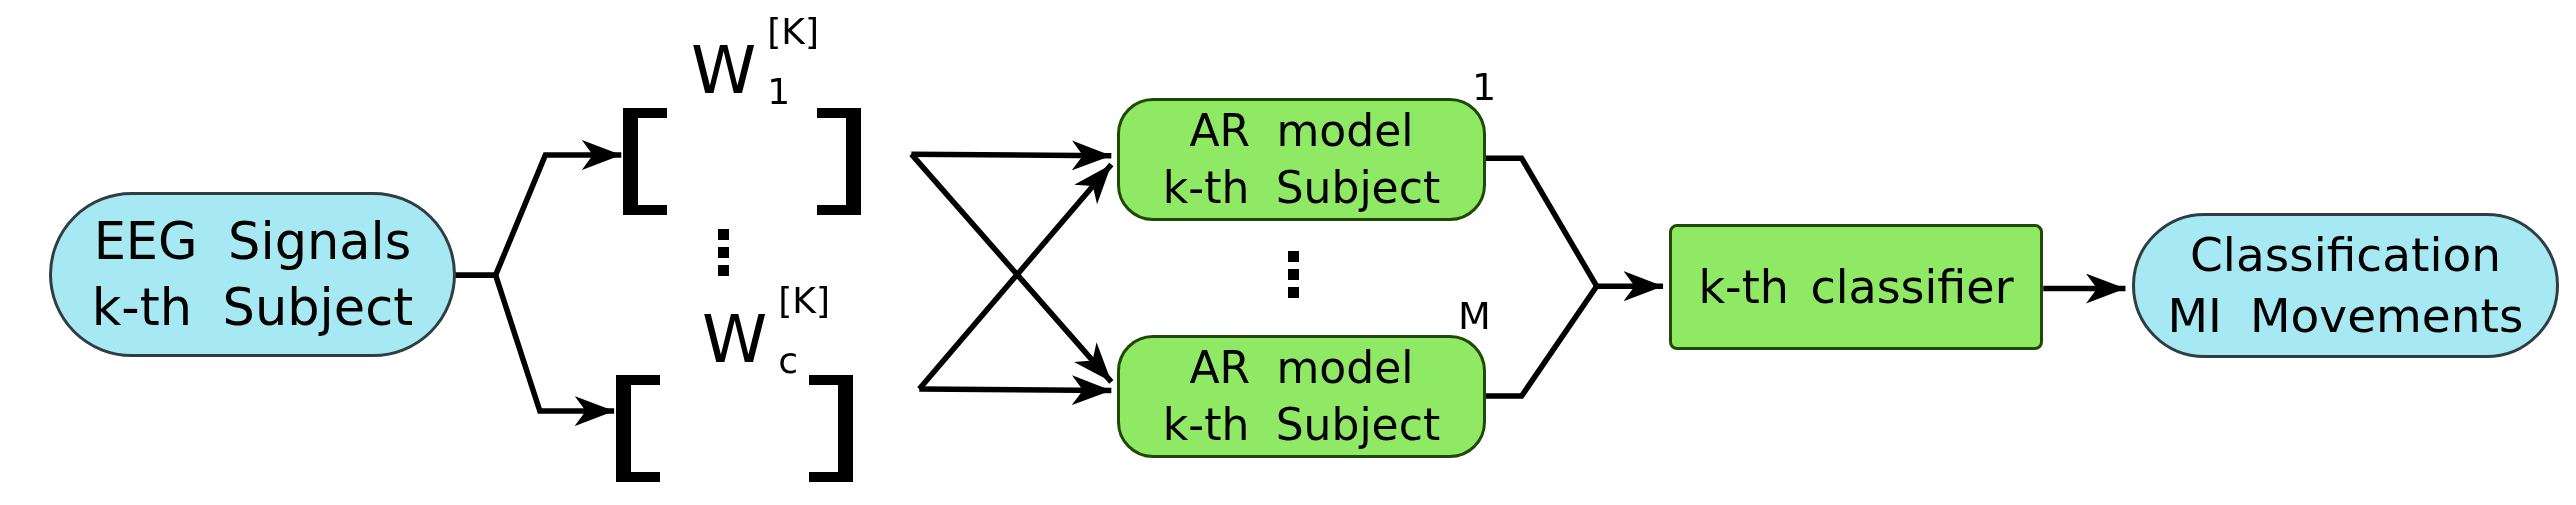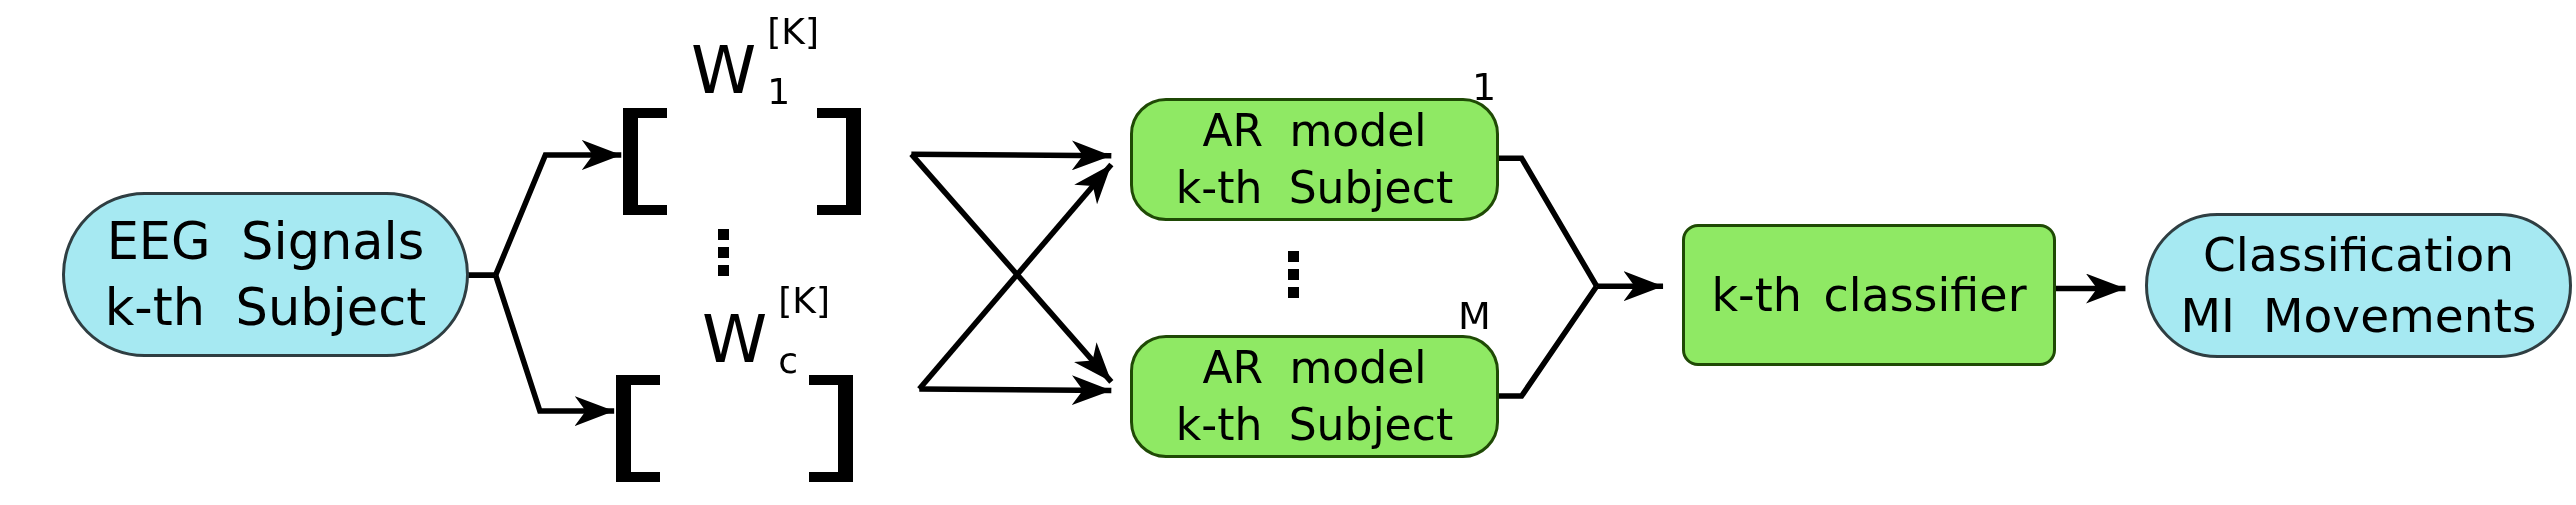--- a/index.html
+++ b/index.html
@@ -8,29 +8,29 @@
   }
   html,body{margin:0;padding:0;background:#ffffff;}
   #canvas{
     position:relative; width:2576px; height:506px; overflow:hidden;
     font-family:"DejaVu Sans","Liberation Sans",sans-serif; color:#000;
   }
   #wires{position:absolute;left:0;top:0;}
   .node{
     position:absolute; box-sizing:border-box;
     display:flex; flex-direction:column; justify-content:center; align-items:center;
-    text-align:center; line-height:1.28; white-space:nowrap; word-spacing:0.28em;margin-left:13px;
+    text-align:center; line-height:1.28; white-space:nowrap; word-spacing:0.28em;
   }
   .cyan{background:var(--node-cyan); border:3.2px solid var(--border-cyan);}
   .green{background:var(--node-green); border:3.2px solid var(--border-green);}
   .rounded{border-radius:36px;}
   .node-eeg{left:49px; top:192px; width:407px; height:165px; font-size:51px; border-radius:83px;}
   .node-ar-top{left:1117px; top:98px; width:369px; height:123px; font-size:44px;}
   .node-ar-bottom{left:1117px; top:335px; width:369px; height:123px; font-size:44px;}
-  .node-classifier{left:1669px; top:224px; width:374px; height:142px; font-size:46px; border-radius:16px; word-spacing:0.15em;}
+  .node-classifier{left:1669px; top:224px; width:374px; height:126px; font-size:46px; border-radius:8px; word-spacing:0.15em;}
   .node-output{left:2132px; top:213px; width:427px; height:145px; font-size:47px; border-radius:73px;}
   .supmark{position:absolute; font-size:38px; line-height:1;}
   .sup-1{left:1472px; top:68px;}
   .sup-m{left:1458px; top:297px;}
   
   .br{position:absolute; width:28.5px; height:87px; border:10.3px solid var(--line);}
   .br-l{border-right:none; border-left-width:15px;}
   .br-r{border-left:none; border-right-width:15px;}
   .br-tl{left:623px; top:108px;}
   .br-tr{left:817px; top:108px;}

